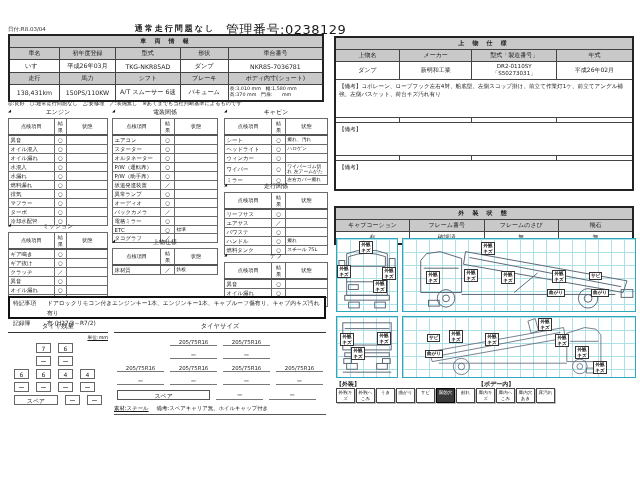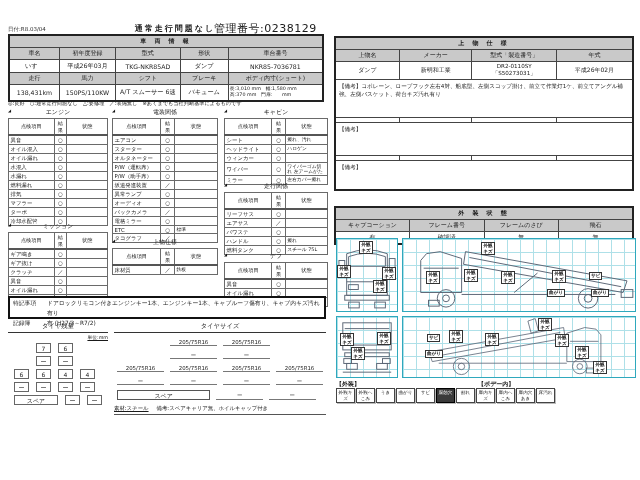--- a/index.html
+++ b/index.html
@@ -3,21 +3,21 @@
 <meta charset="utf-8">
 <style>
   *{margin:0;padding:0;box-sizing:border-box}
   html,body{width:640px;height:480px}
   body{position:relative;background:#ffffff;font-family:"DejaVu Sans","Liberation Sans",sans-serif;color:#1a1a1a;overflow:hidden}
   table{border-collapse:collapse}
 
   
   .hdate{position:absolute;left:8px;top:26px;font-size:5.5px;color:#333}
   .htitle{position:absolute;left:95px;top:23px;width:160px;text-align:center;font-size:8px;font-weight:bold;letter-spacing:2px}
-  .hctrl{position:absolute;left:214px;top:21px;font-size:11px;letter-spacing:0.5px}
+  .hctrl{position:absolute;left:226px;top:21px;font-size:13px;letter-spacing:0.5px}
 
   
   .vinfo{position:absolute;left:8px;top:34px;width:316px;border:2px solid #222;background:#fff}
   .vinfo td{border:1px solid #444;font-size:6px;text-align:center;padding:1px;height:10px}
   .vinfo .bar{background:#c9c9c9;font-weight:bold;font-size:6px;height:8px;letter-spacing:3px}
   .vinfo tr.h td{background:#c9c9c9;height:9px}
   .vinfo tr.v td{font-size:6.2px;height:13px}
   .dims div{font-size:4.8px;text-align:left;line-height:1.35;white-space:nowrap}
 
   .legend-line{position:absolute;left:8px;top:100px;width:322px;font-size:5.2px;color:#222;white-space:nowrap}

